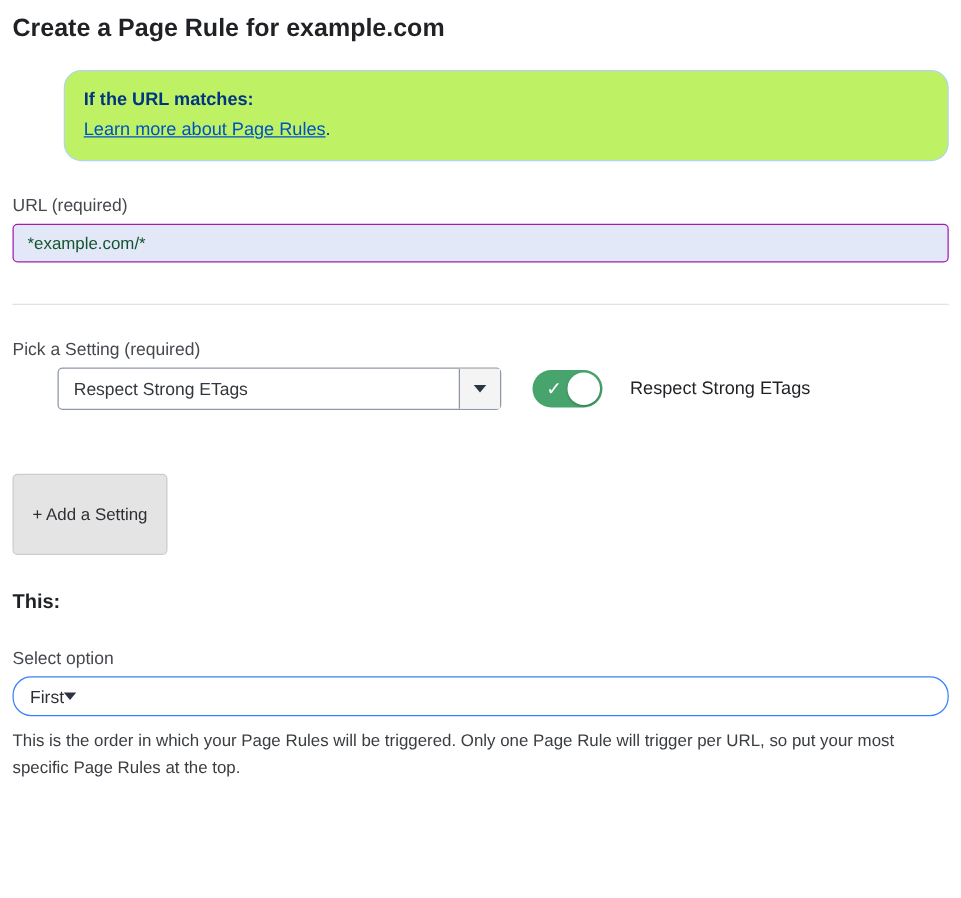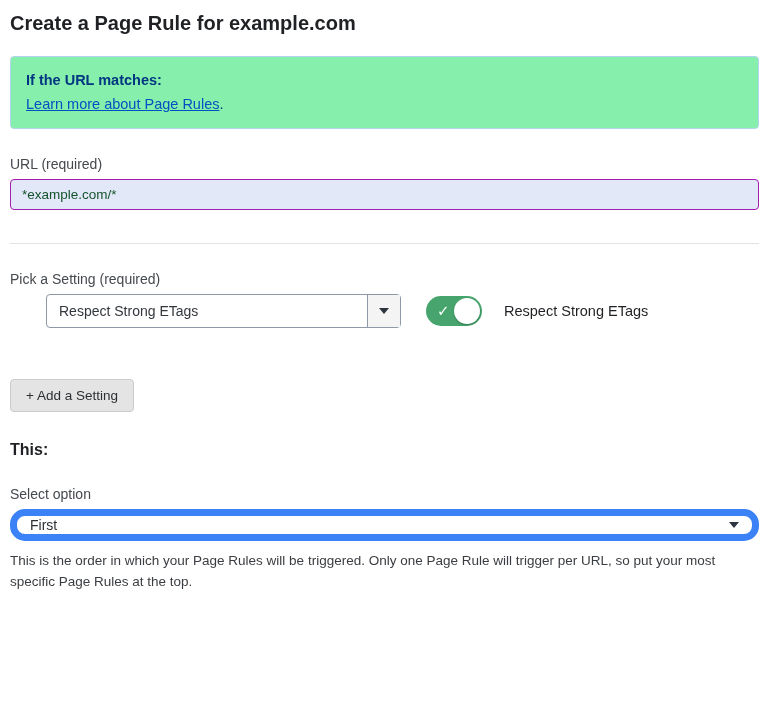--- a/index.html
+++ b/index.html
@@ -15,27 +15,28 @@
 
   .page-title {
     font-size: 20px;
     font-weight: 700;
     color: #1f2124;
     margin-bottom: 21px;
   }
 
   
   .info-box {
-    background: #86efac;
+    background: #bef264;
     border: 1px solid #b3d4ef;
-    border-radius: 4px;
+    border-radius: 14px;
     padding: 11px 15px 12px 15px;
     color: #003681;
     font-size: 14.5px;
     line-height: 24px;
+    margin-left: 41px;
   }
   .info-heading { font-weight: 700; }
   .info-body { max-width: 705px; }
   .info-link-line a {
     color: #0051c3;
     text-decoration: underline;
     cursor: pointer;
   }
 
   
@@ -146,37 +147,37 @@
     font-size: 14.5px;
     color: #1f2124;
   }
 
   .add-setting-btn {
     margin-top: 51px;
     display: inline-block;
     background: #e4e4e4;
     border: 1px solid #cccccc;
     border-radius: 4px;
-    padding: 8px 15px;
+    padding: 24px 15px;
     font-size: 13.5px;
     font-family: "Liberation Sans", "DejaVu Sans", sans-serif;
     color: #2c2f33;
     cursor: pointer;
   }
 
   
   .order-select {
     margin-top: 7px;
     width: 100%;
     height: 32px;
-    border: 7px solid #3b82f6;
+    border: 1px solid #3b82f6;
     border-radius: 15px;
     display: flex;
     align-items: center;
-    justify-content: space-between;
+    justify-content: flex-start;
     padding: 0 13px;
     background: #ffffff;
     font-size: 14px;
     color: #2c2f33;
     cursor: pointer;
   }
   .help-text {
     margin-top: 9px;
     font-size: 13.5px;
     line-height: 21px;

